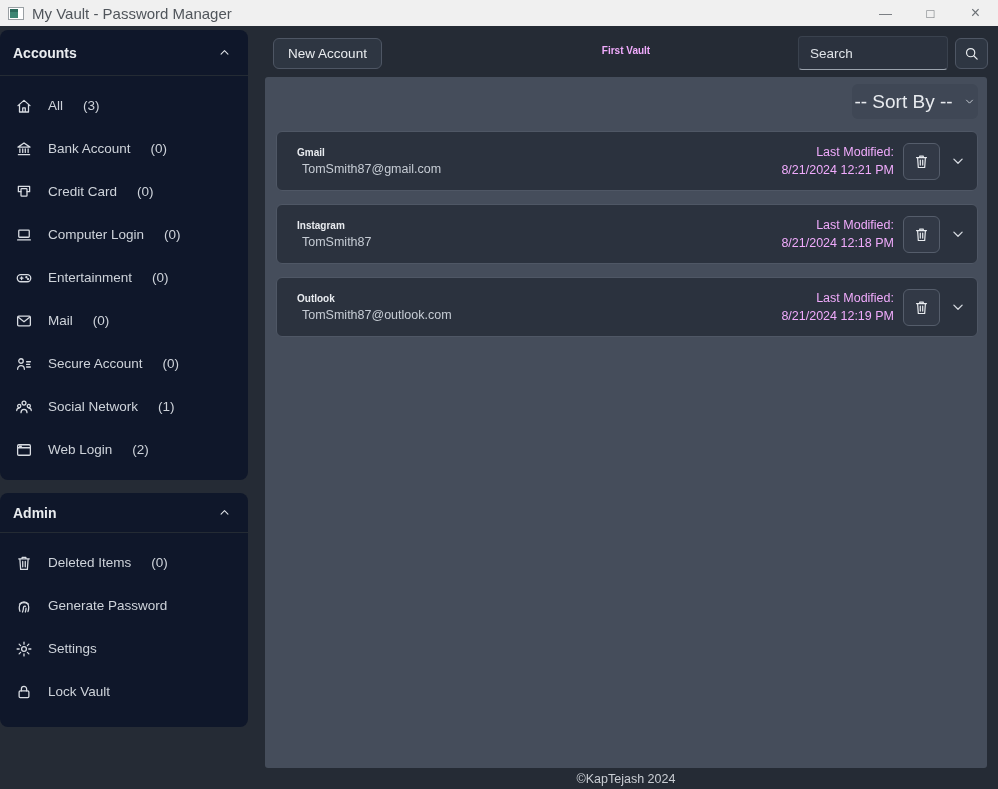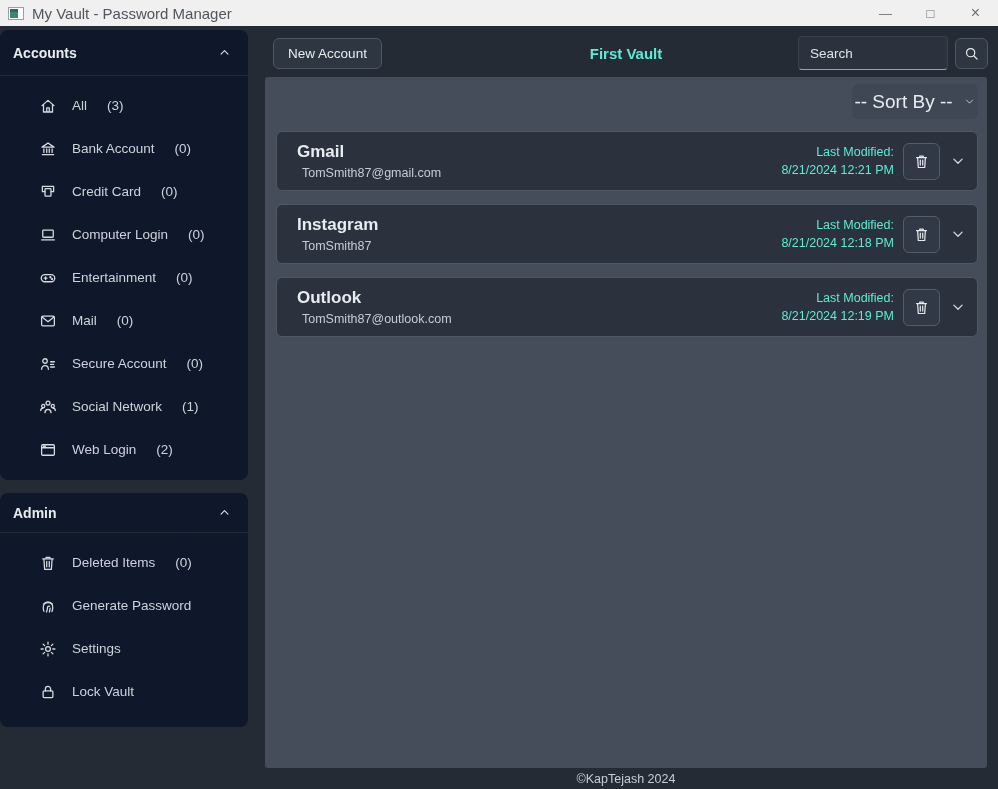--- a/index.html
+++ b/index.html
@@ -32,38 +32,38 @@
   .panel-accounts { top:30px; height:450px; }
   .panel-admin    { top:493px; height:234px; }
   .panel-header {
     display:flex; align-items:center; padding:0 16px 0 13px;
     font-weight:bold; font-size:14px; color:#e9ecef;
     border-bottom:1px solid #242b34;
   }
   .panel-accounts .panel-header { height:46px; }
   .panel-admin .panel-header { height:40px; }
   .panel-header .chev { margin-left:auto; color:#dfe3e8; }
-  .side-list { padding-top:8px;padding-left:24px; }
+  .side-list { padding-top:8px; }
   .side-item {
     height:43px; display:flex; align-items:center; padding:0 14px 0 15px;
     gap:15px; font-size:13.5px; color:#ced3da; cursor:default;
   }
   .side-item .s-icon { color:#d8dce2; width:18px; display:flex; justify-content:center; }
   .side-item .cnt { margin-left:5px; }
 
   
   .btn {
     background:#2e3642; border:1px solid #4e5664; border-radius:6px;
     color:#e9ecef; font-size:13.5px; display:flex; align-items:center; justify-content:center;
     cursor:default;
   }
   .new-account-btn { position:absolute; left:273px; top:38px; width:109px; height:31px; }
   .vault-title {
     position:absolute; left:265px; top:45px; width:722px; text-align:center;
-    font-weight:bold; font-size:15px; color:#5eead4;
+    font-weight:bold; font-size:10px; color:#f0abfc;
   }
   .search-input {
     position:absolute; left:798px; top:36px; width:150px; height:34px;
     background:#2b323e; border:1px solid #3a424e; border-bottom:1.5px solid #9ba3ad;
     border-radius:4px; padding:0 11px; color:#e9ecef; font-size:13.5px;
     font-family:"Liberation Sans", sans-serif; outline:none;
   }
   .search-input::placeholder { color:#dfe3e8; opacity:1; }
   .search-btn { position:absolute; left:955px; top:38px; width:33px; height:31px; }
 
@@ -78,24 +78,24 @@
     display:flex; align-items:center; justify-content:center; gap:10px;
     color:#e8ebef; font-size:19px; cursor:default;
   }
   .sort-btn .chev { color:#cfd4db; }
   .cards { position:absolute; left:11px; right:9px; top:54px; display:flex; flex-direction:column; gap:13px; }
   .card {
     height:60px; background:#2b323e; border:1px solid #4f5765; border-radius:6px;
     display:flex; align-items:center; padding:0 10px 0 20px;
   }
   .card-main { display:flex; flex-direction:column; gap:4px; }
-  .card-name { font-weight:bold; font-size:17px; color:#e8ebef; }
+  .card-name { font-weight:bold; font-size:10px; color:#e8ebef; }
   .card-user { font-size:12.5px; color:#c6ccd4; padding-left:5px; }
   .card-right { margin-left:auto; display:flex; align-items:center; gap:9px; }
-  .modified { display:flex; flex-direction:column; gap:4px; text-align:right; font-size:12.5px; color:#5eead4; }
+  .modified { display:flex; flex-direction:column; gap:4px; text-align:right; font-size:12.5px; color:#f0abfc; }
   .trash-btn { width:37px; height:37px; background:#323946; border:1px solid #555d6b; border-radius:6px; color:#e8ebef; display:flex; align-items:center; justify-content:center; cursor:default; }
   .card-chevron { color:#d6dae0; cursor:default; }
 
   
   .footer {
     position:absolute; left:265px; top:768px; width:722px; height:21px;
     display:flex; align-items:center; justify-content:center;
     font-size:12.5px; color:#c9cdd3;
   }
 </style>

